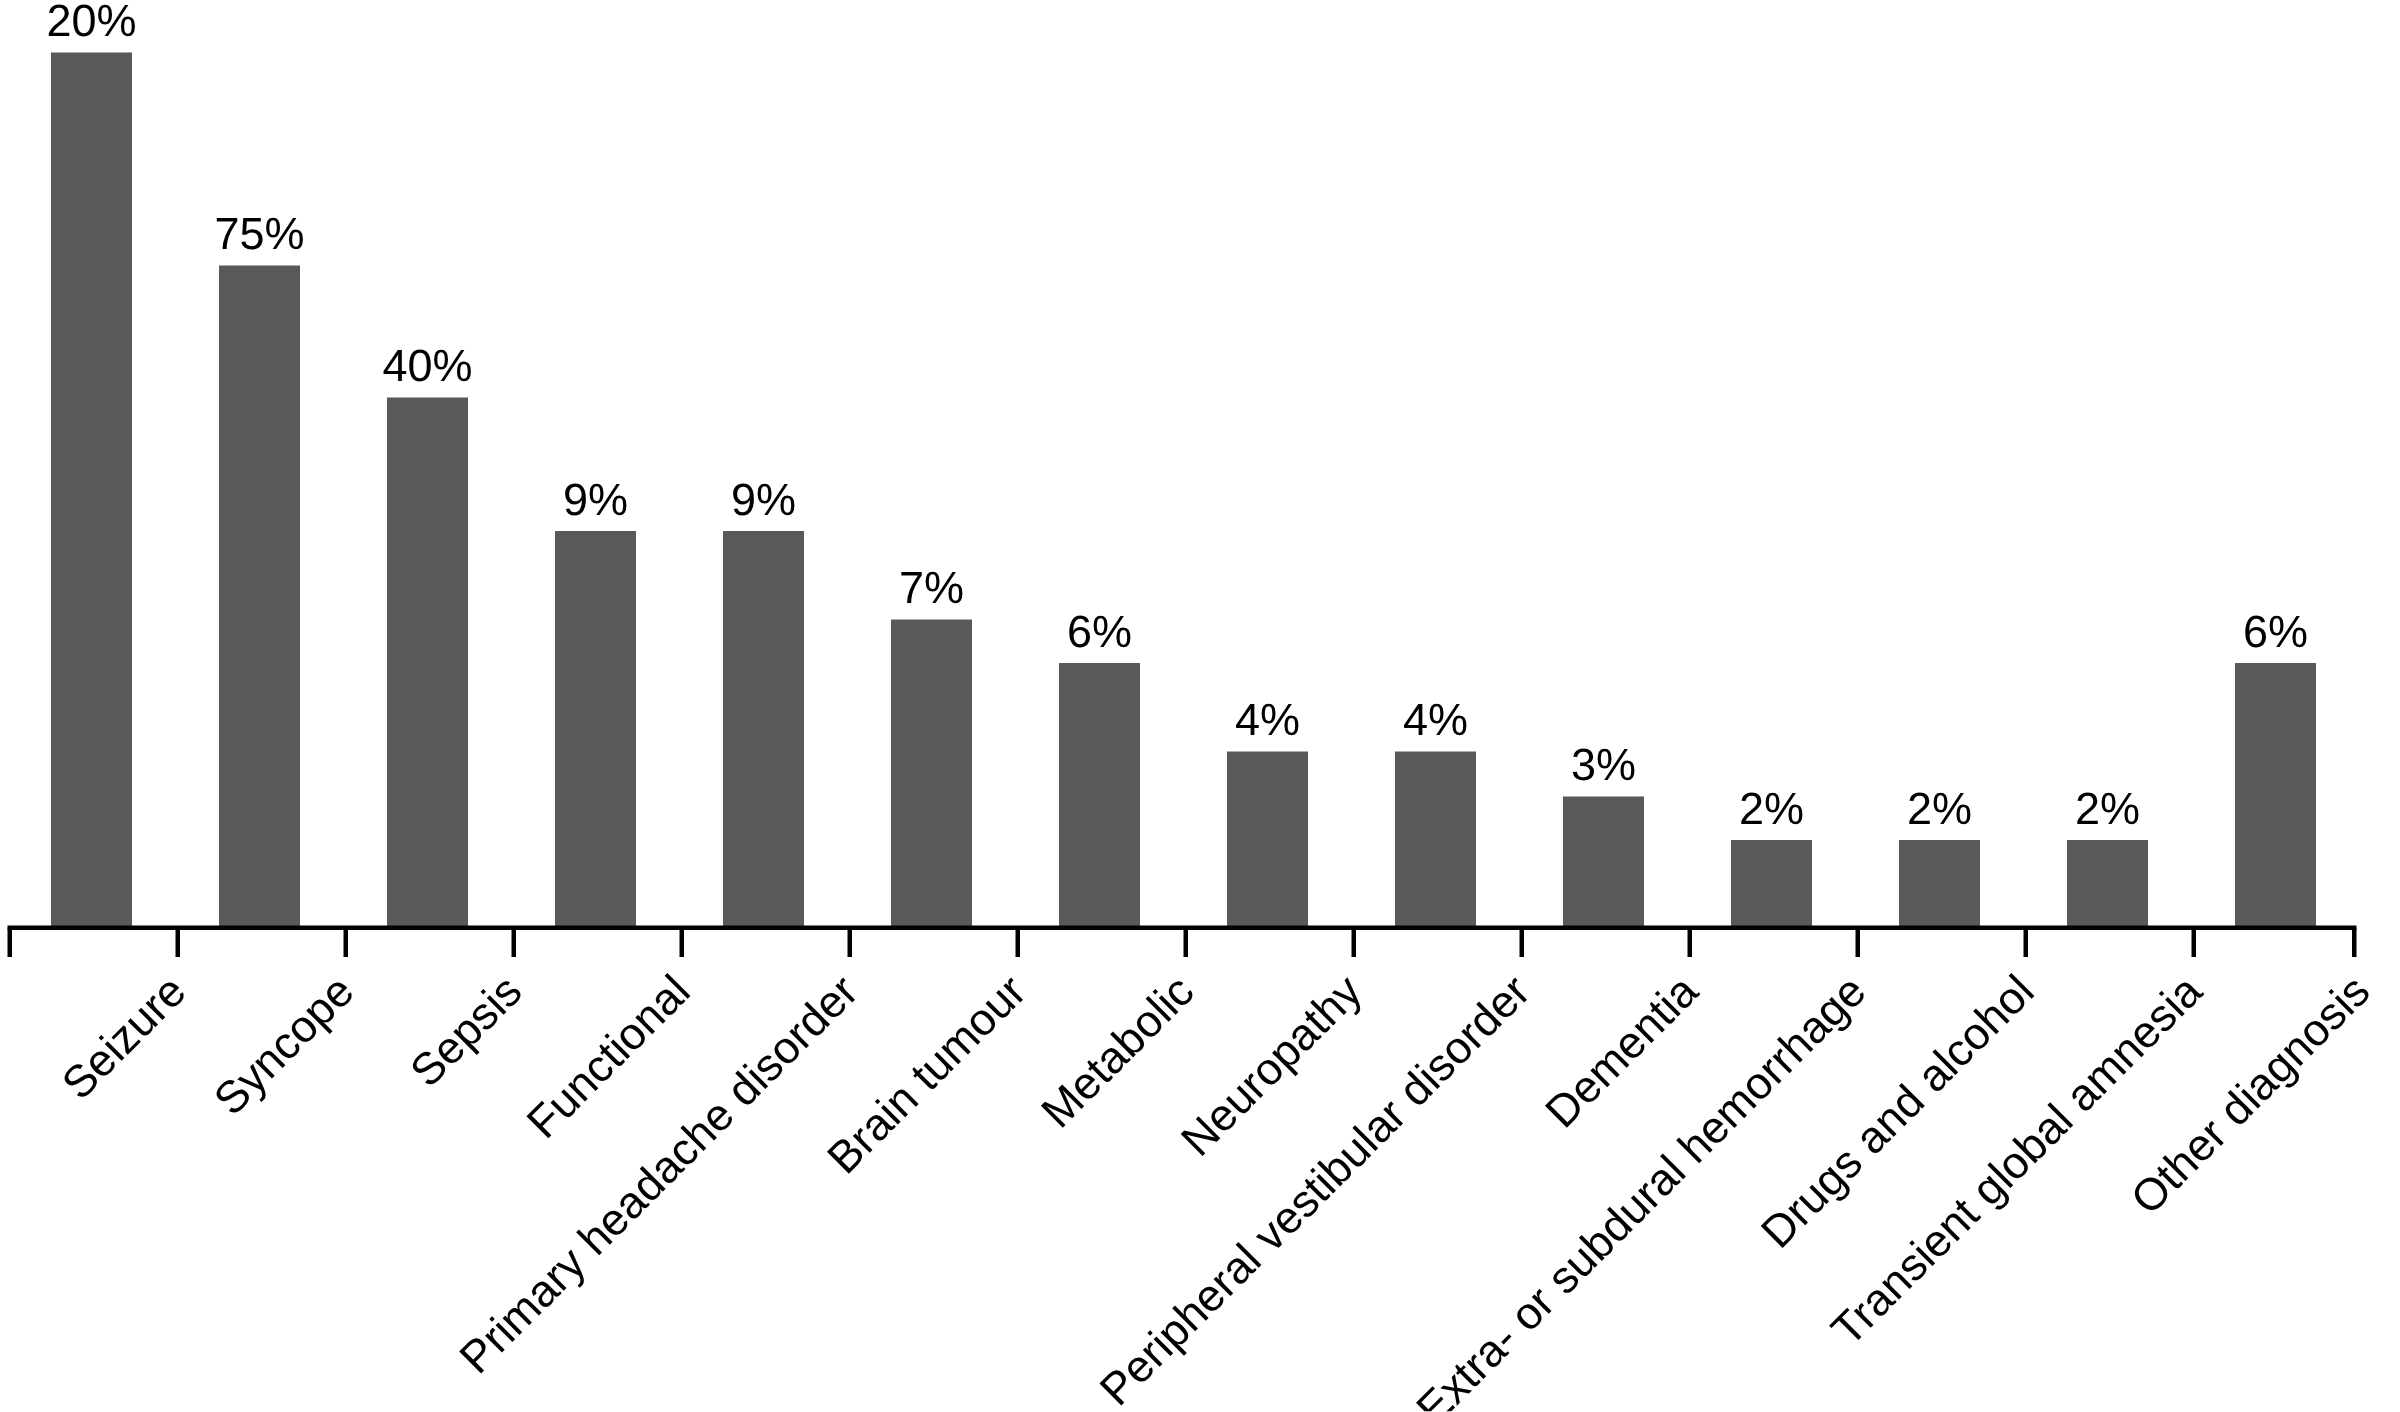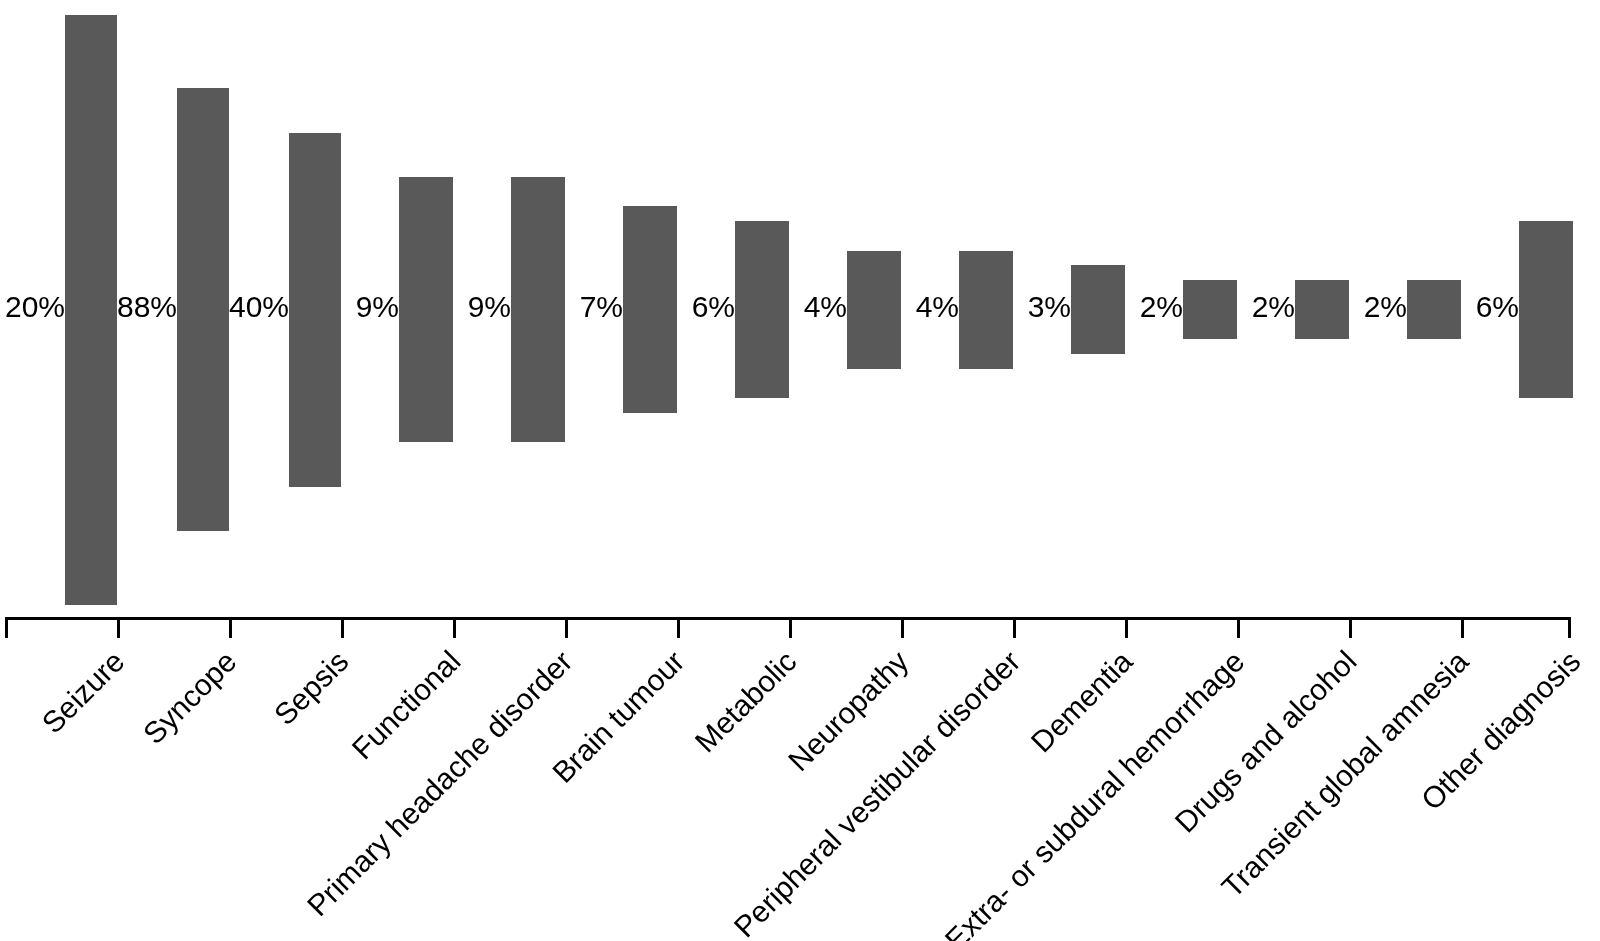--- a/index.html
+++ b/index.html
@@ -37,21 +37,21 @@
     height: 100%;
   }
 
   .bar-stack {
     position: absolute;
     bottom: 0;
     left: 0;
     width: 100%;
     height: 100%;
     display: flex;
-    flex-direction: row;
+    flex-direction: column;
     justify-content: flex-end;
     align-items: center;
   }
 
   .bar-value {
     font-size: 30px;
     line-height: 1;
     color: #000000;
     text-align: center;
     margin-bottom: 5px;
@@ -113,21 +113,21 @@
 
     <div class="bar-slot" style="left:5px">
       <div class="bar-stack">
         <div class="bar-value">20%</div>
         <div class="bar-rect" style="height: 590px; background: rgb(89, 89, 89);"></div>
       </div>
     </div>
 
     <div class="bar-slot" style="left:117px">
       <div class="bar-stack">
-        <div class="bar-value">88%</div>
+        <div class="bar-value">75%</div>
         <div class="bar-rect" style="height: 442.5px; background: rgb(89, 89, 89);"></div>
       </div>
     </div>
 
     <div class="bar-slot" style="left:229px">
       <div class="bar-stack">
         <div class="bar-value">40%</div>
         <div class="bar-rect" style="height: 354px; background: rgb(89, 89, 89);"></div>
       </div>
     </div>

